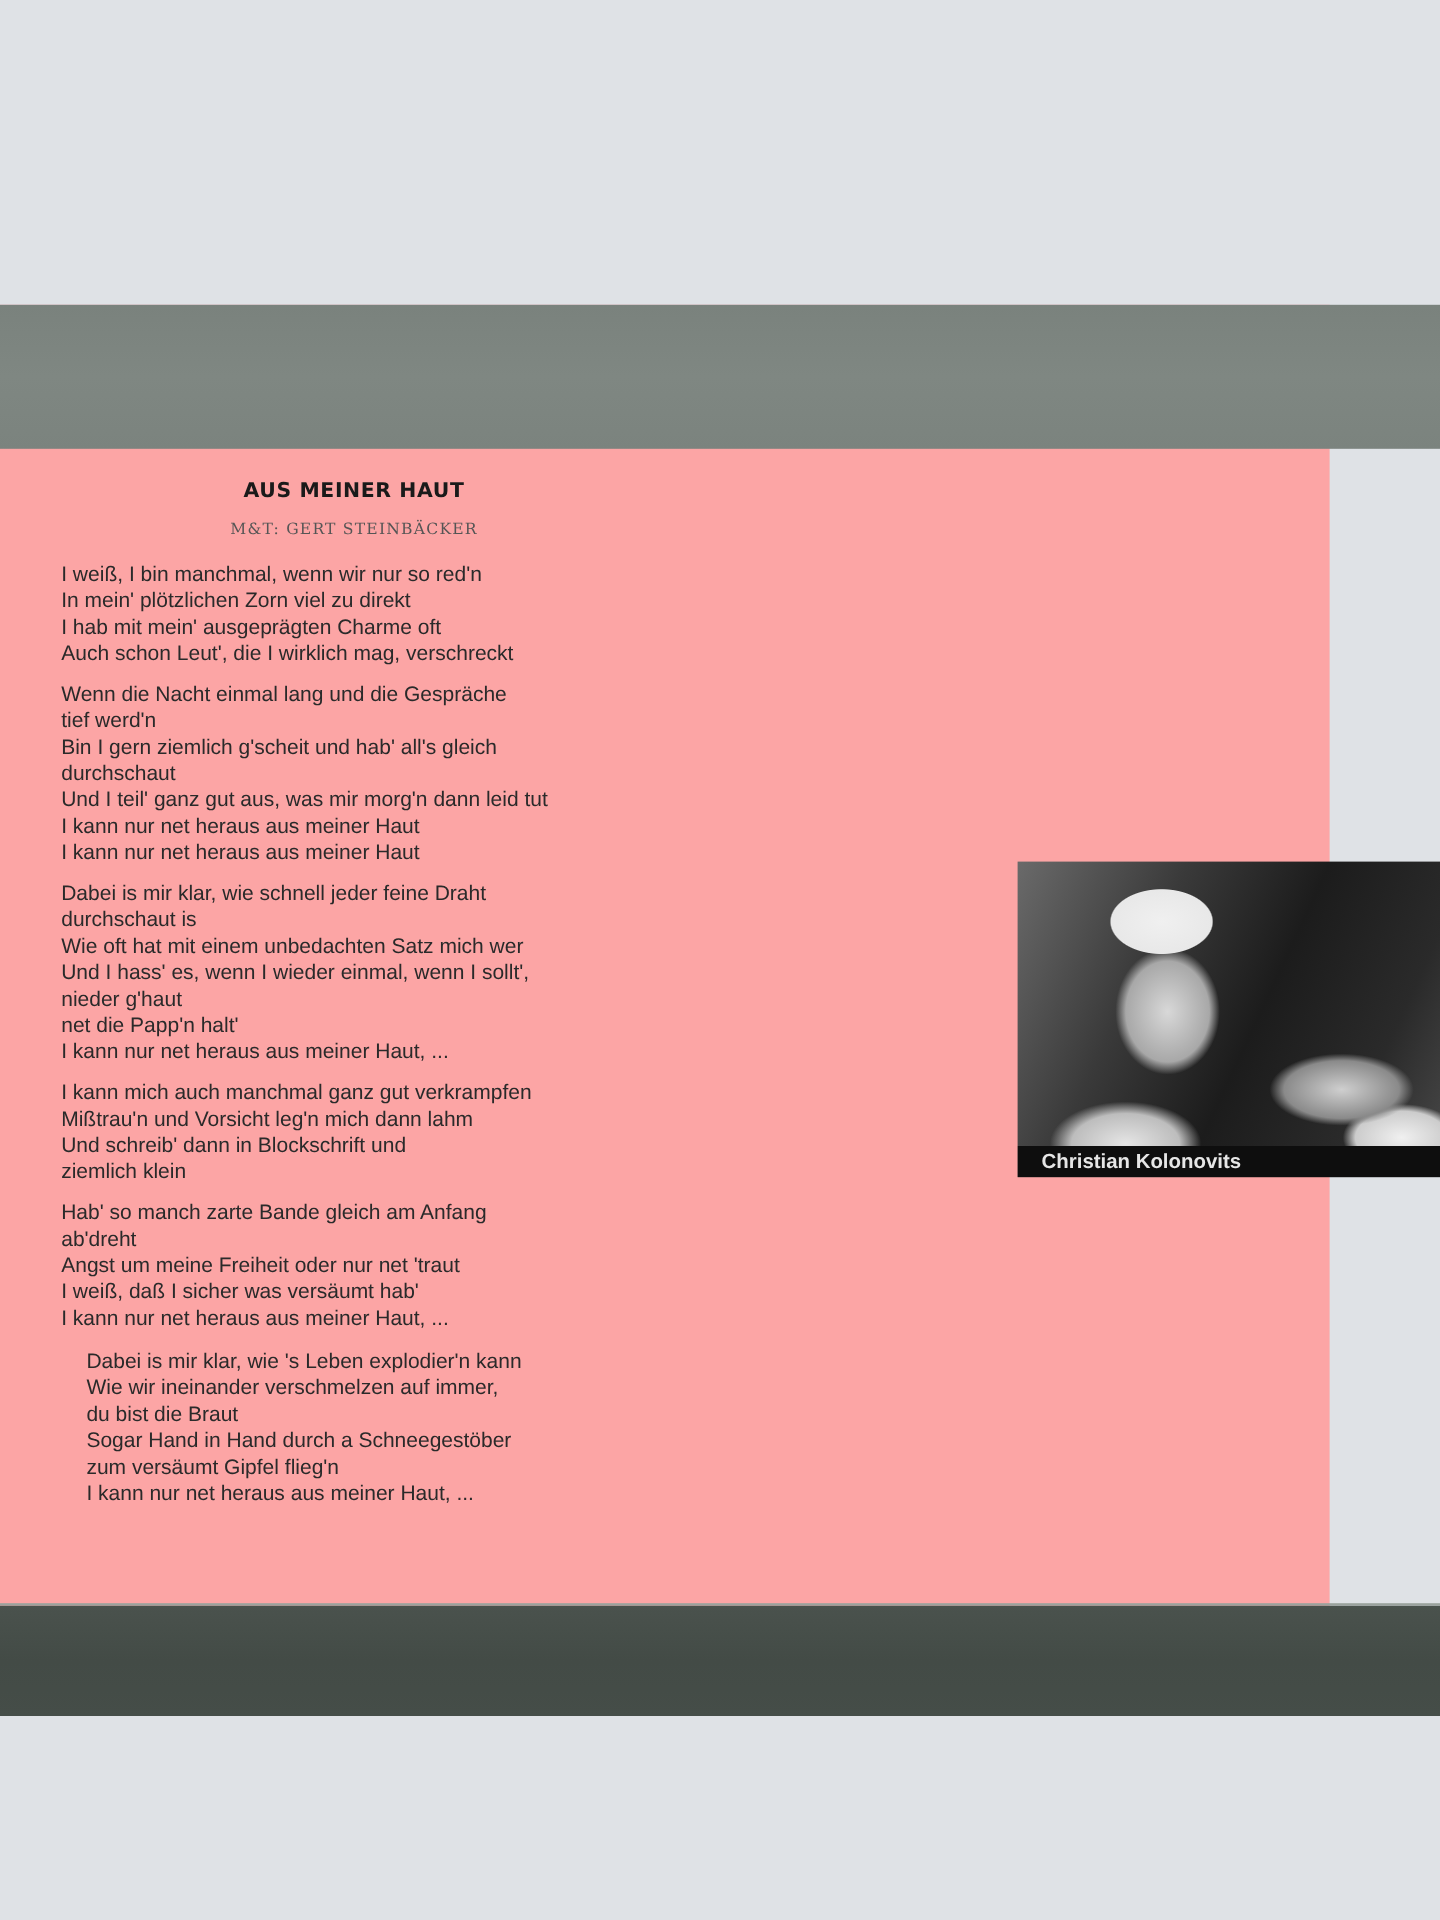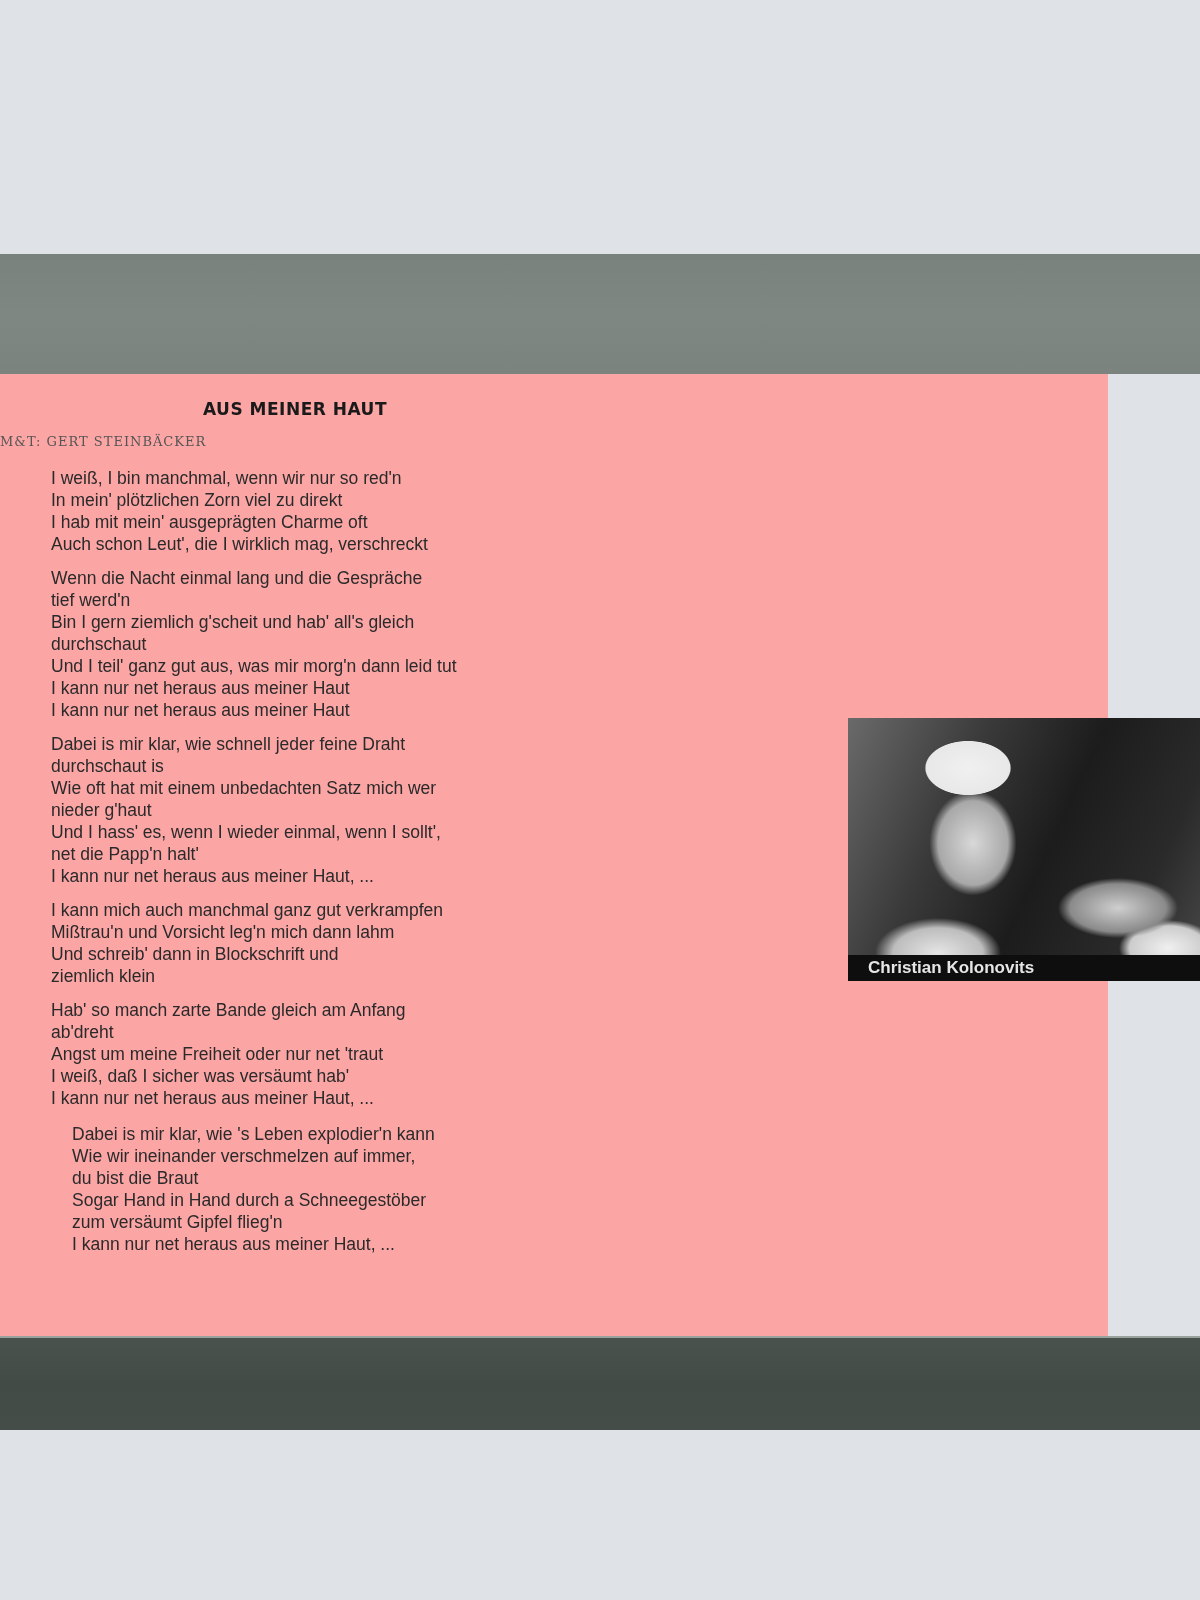--- a/index.html
+++ b/index.html
@@ -29,21 +29,21 @@
     }
     .title {
       position: absolute; left: 0; top: 145px;
       width: 590px; text-align: center;
       font-family: "DejaVu Sans", sans-serif;
       font-weight: bold; font-size: 17px; letter-spacing: 0.5px;
       color: #1a1a1a;
     }
     .credit {
       position: absolute; left: 0; top: 180px;
-      width: 590px; text-align: left;
+      width: 590px; text-align: center;
       font-family: "DejaVu Serif", serif;
       font-size: 13px; letter-spacing: 1px;
       color: #555;
     }
     .lyrics {
       position: absolute; left: 51px; top: 213px;
       width: 560px;
       font-size: 17.5px; line-height: 22px;
       color: #2a2a2a;
     }
@@ -94,22 +94,22 @@
       <span class="line">Bin I gern ziemlich g'scheit und hab' all's gleich</span>
       <span class="line">durchschaut</span>
       <span class="line">Und I teil' ganz gut aus, was mir morg'n dann leid tut</span>
       <span class="line">I kann nur net heraus aus meiner Haut</span>
       <span class="line">I kann nur net heraus aus meiner Haut</span>
     </div>
     <div class="stanza">
       <span class="line">Dabei is mir klar, wie schnell jeder feine Draht</span>
       <span class="line">durchschaut is</span>
       <span class="line">Wie oft hat mit einem unbedachten Satz mich wer</span>
+      <span class="line">Und I hass' es, wenn I wieder einmal, wenn I sollt',</span>
       <span class="line">nieder g'haut</span>
-      <span class="line">Und I hass' es, wenn I wieder einmal, wenn I sollt',</span>
       <span class="line">net die Papp'n halt'</span>
       <span class="line">I kann nur net heraus aus meiner Haut, ...</span>
     </div>
     <div class="stanza">
       <span class="line">I kann mich auch manchmal ganz gut verkrampfen</span>
       <span class="line">Mißtrau'n und Vorsicht leg'n mich dann lahm</span>
       <span class="line">Und schreib' dann in Blockschrift und</span>
       <span class="line">ziemlich klein</span>
     </div>
     <div class="stanza">

